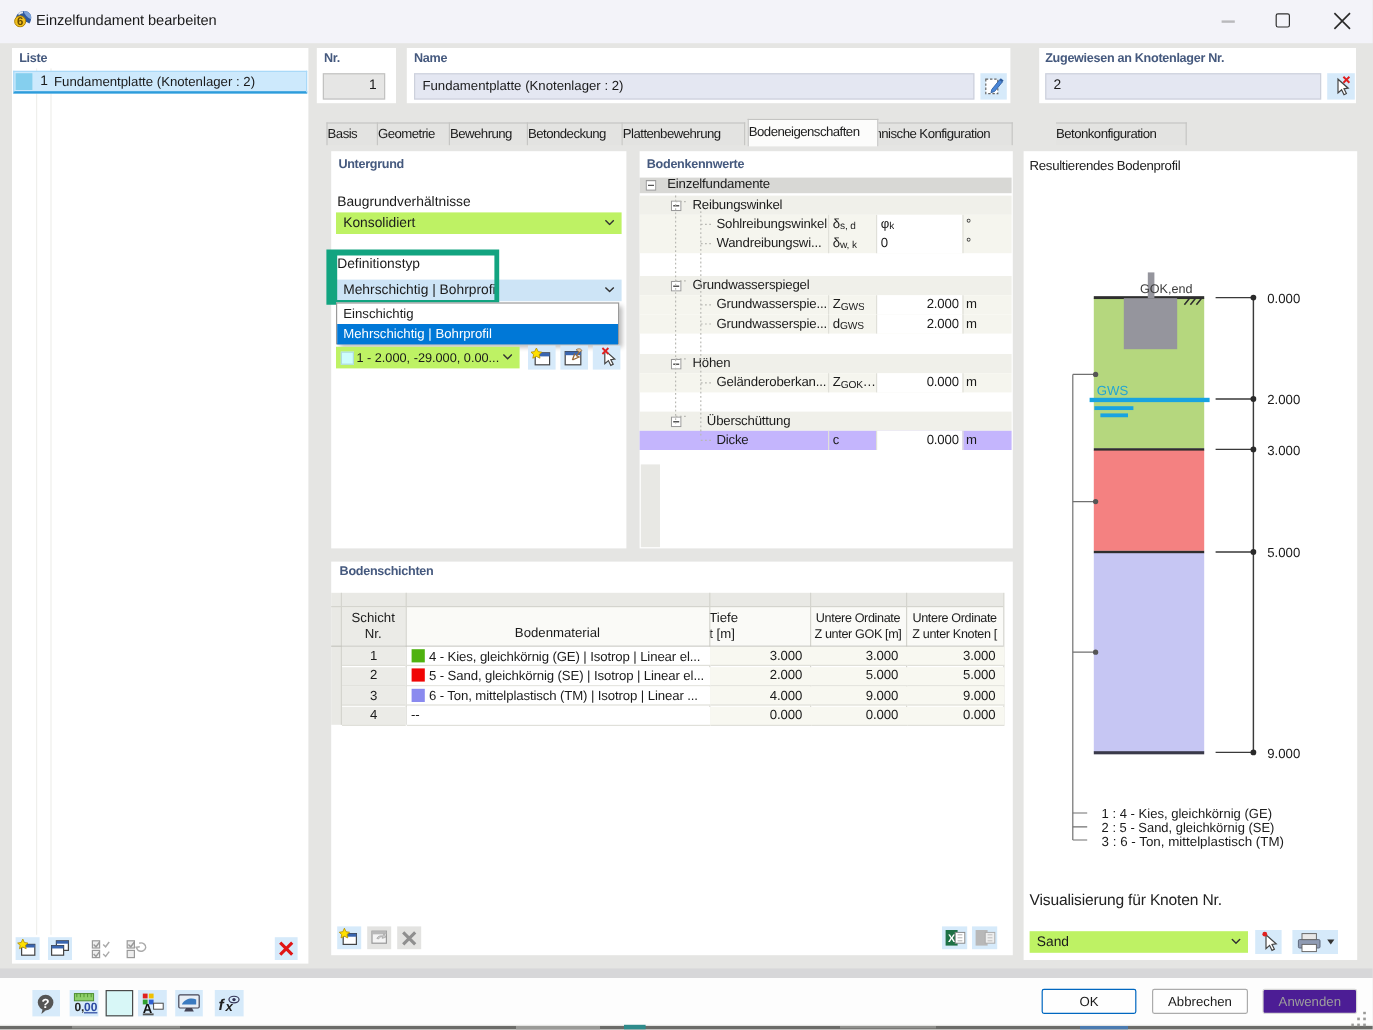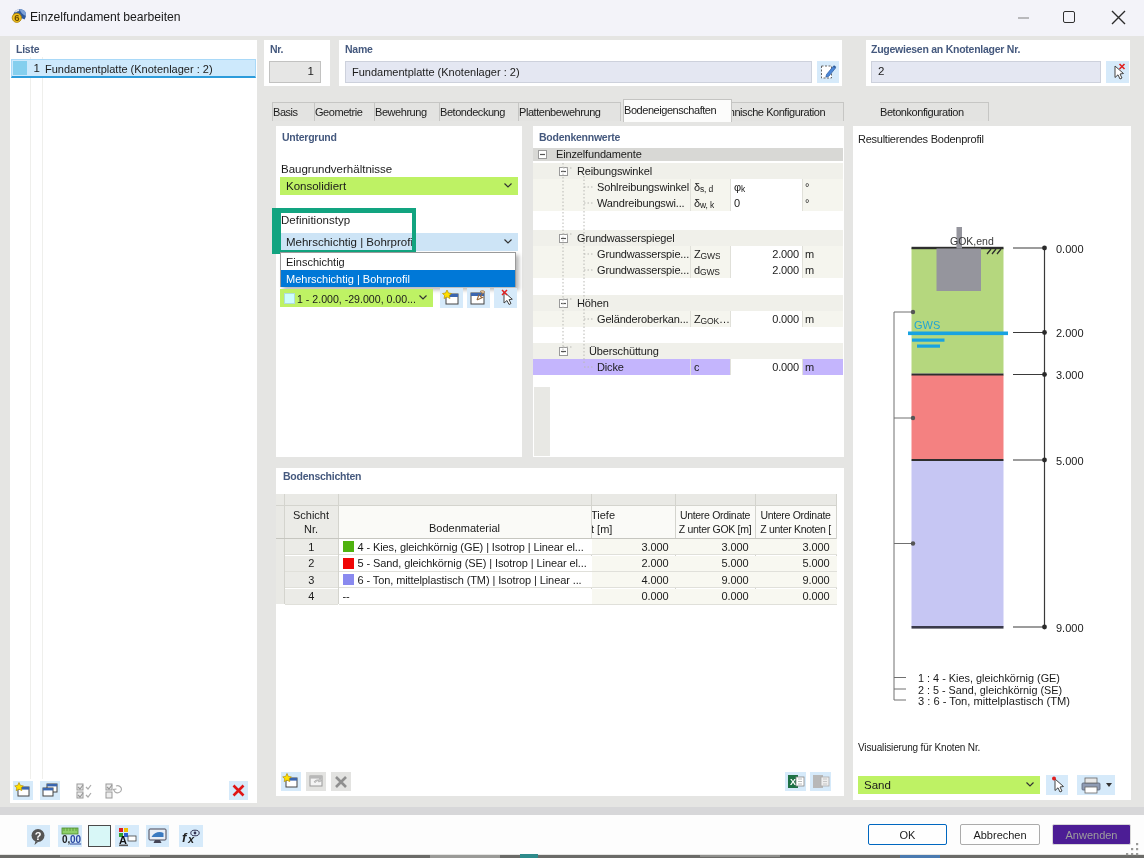--- a/index.html
+++ b/index.html
@@ -333,21 +333,21 @@
   <path d="M41 186 V574" stroke="#707070" stroke-width="1"></path>
   <path d="M41 186 H58 M41 292 H58 M41 417.5 H58" stroke="#707070" stroke-width="1"></path>
   <circle cx="60" cy="186" r="2.2" fill="#555"></circle>
     <circle cx="60" cy="292" r="2.2" fill="#555"></circle>
     <circle cx="60" cy="417.5" r="2.2" fill="#555"></circle>
   <path d="M41 551.5 H53 M41 563 H53 M41 574 H53" stroke="#707070" stroke-width="1"></path>
   <text x="65" y="556" font-size="11" textLength="142" lengthAdjust="spacingAndGlyphs" fill="#1a1a1a">1 :  4 - Kies, gleichkörnig (GE)</text>
   <text x="65" y="567.5" font-size="11" textLength="144" lengthAdjust="spacingAndGlyphs" fill="#1a1a1a">2 :  5 - Sand, gleichkörnig (SE)</text>
   <text x="65" y="579" font-size="11" textLength="152" lengthAdjust="spacingAndGlyphs" fill="#1a1a1a">3 :  6 - Ton, mittelplastisch (TM)</text>
 </svg>
-<div class="abs" style="left:858px;top:742px;color:#222;font-size:10px;letter-spacing:-0.15px">Visualisierung für Knoten Nr.</div>
+<div class="abs" style="left:858px;top:742px;color:#222;font-size:13px;letter-spacing:-0.15px">Visualisierung für Knoten Nr.</div>
 <div class="combo" style="left:858px;top:776px;width:182px;height:18px">
   <span class="tx">Sand</span>
   <svg class="chev" viewBox="0 0 8 5">
       <path d="M0.5 0.5 L4 4 L7.5 0.5" stroke="#333" stroke-width="1.2" fill="none"></path>
     </svg>
 </div>
 <div class="btnb" style="left:1046px;top:775px;width:22px;height:20px">
     <svg width="22" height="20" viewBox="0 0 22 20">
       <path d="M9 4 L9 15.5 L12 12.8 L14 17 L16 16 L14 12 L17.5 11.5 Z" fill="#fff" stroke="#444" stroke-width="1"></path>
       <circle cx="8" cy="3.5" r="2" fill="#e02020"></circle>

